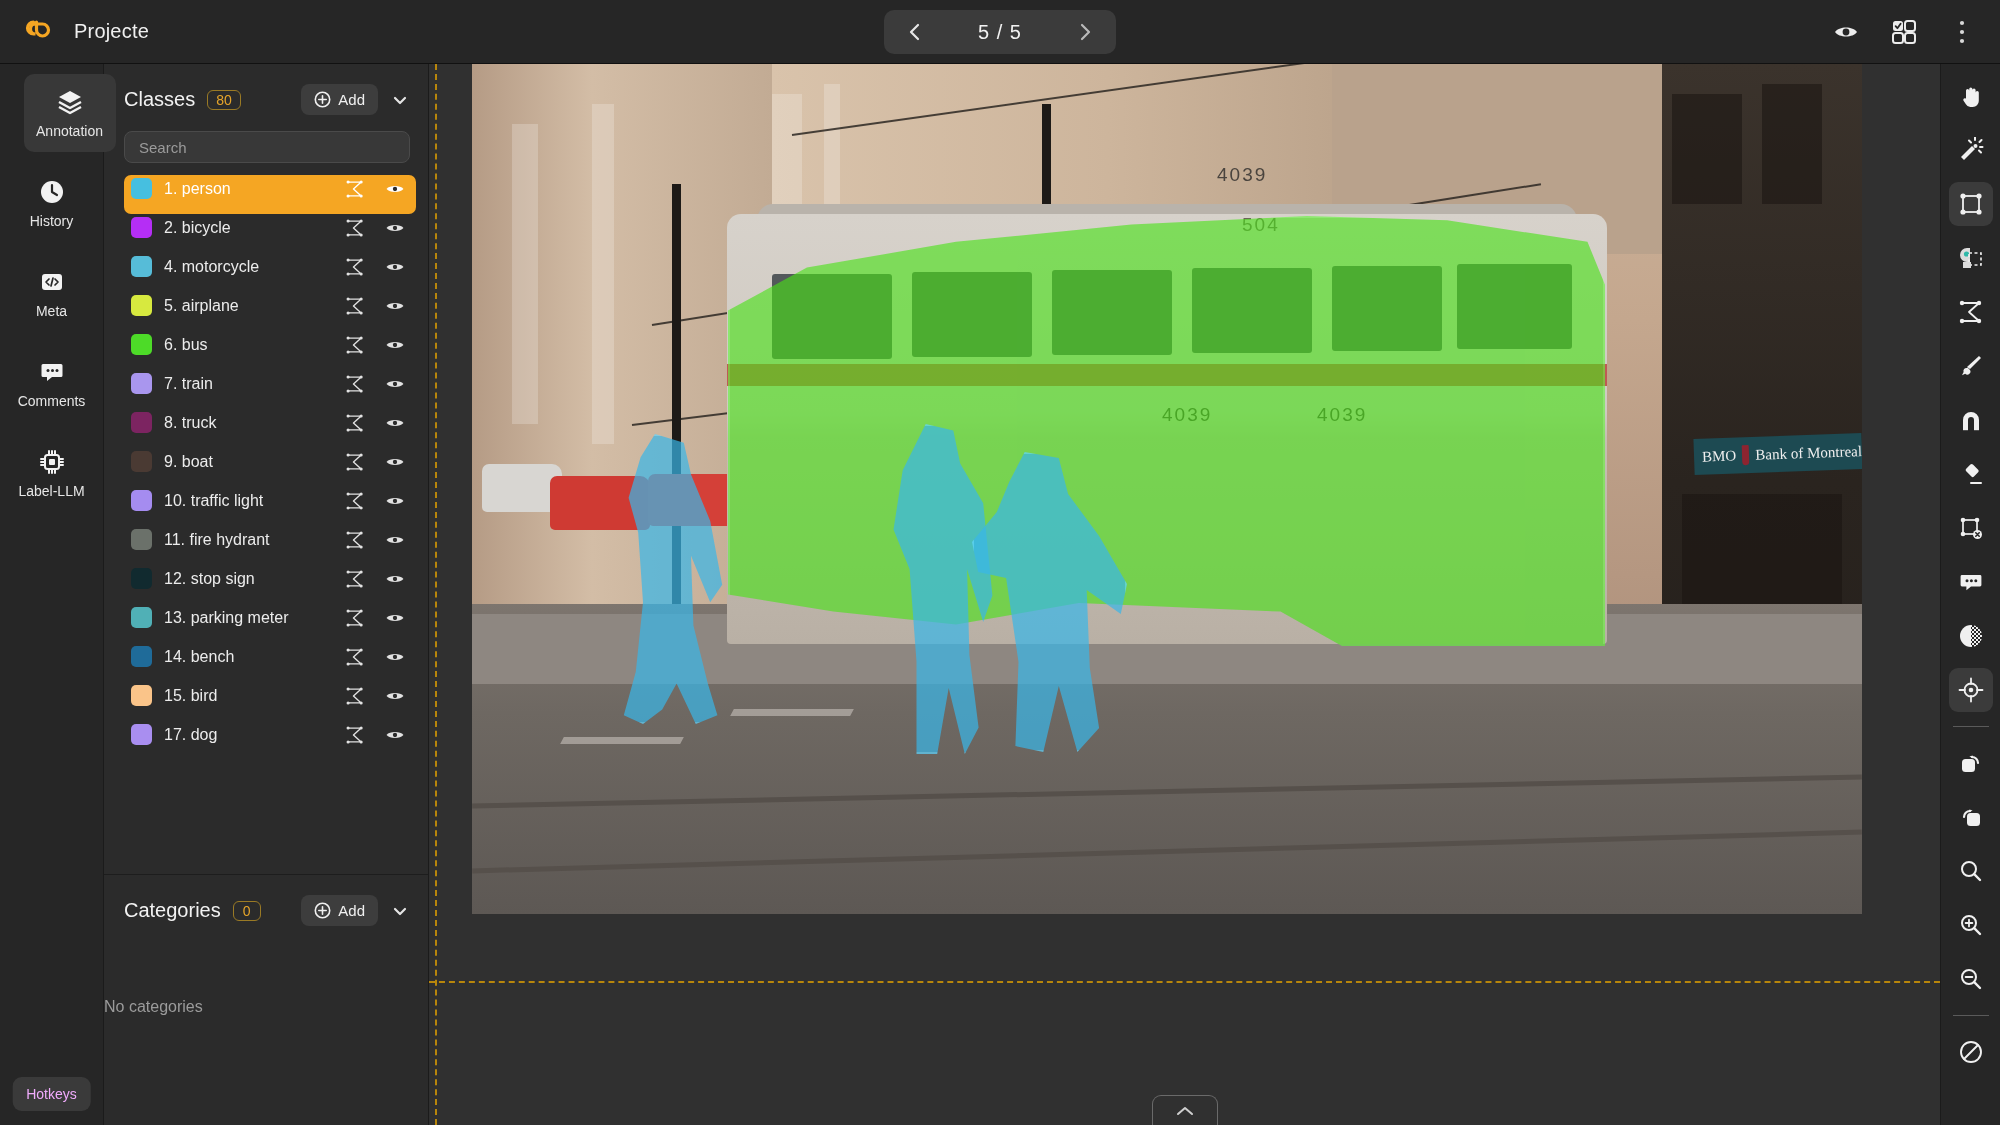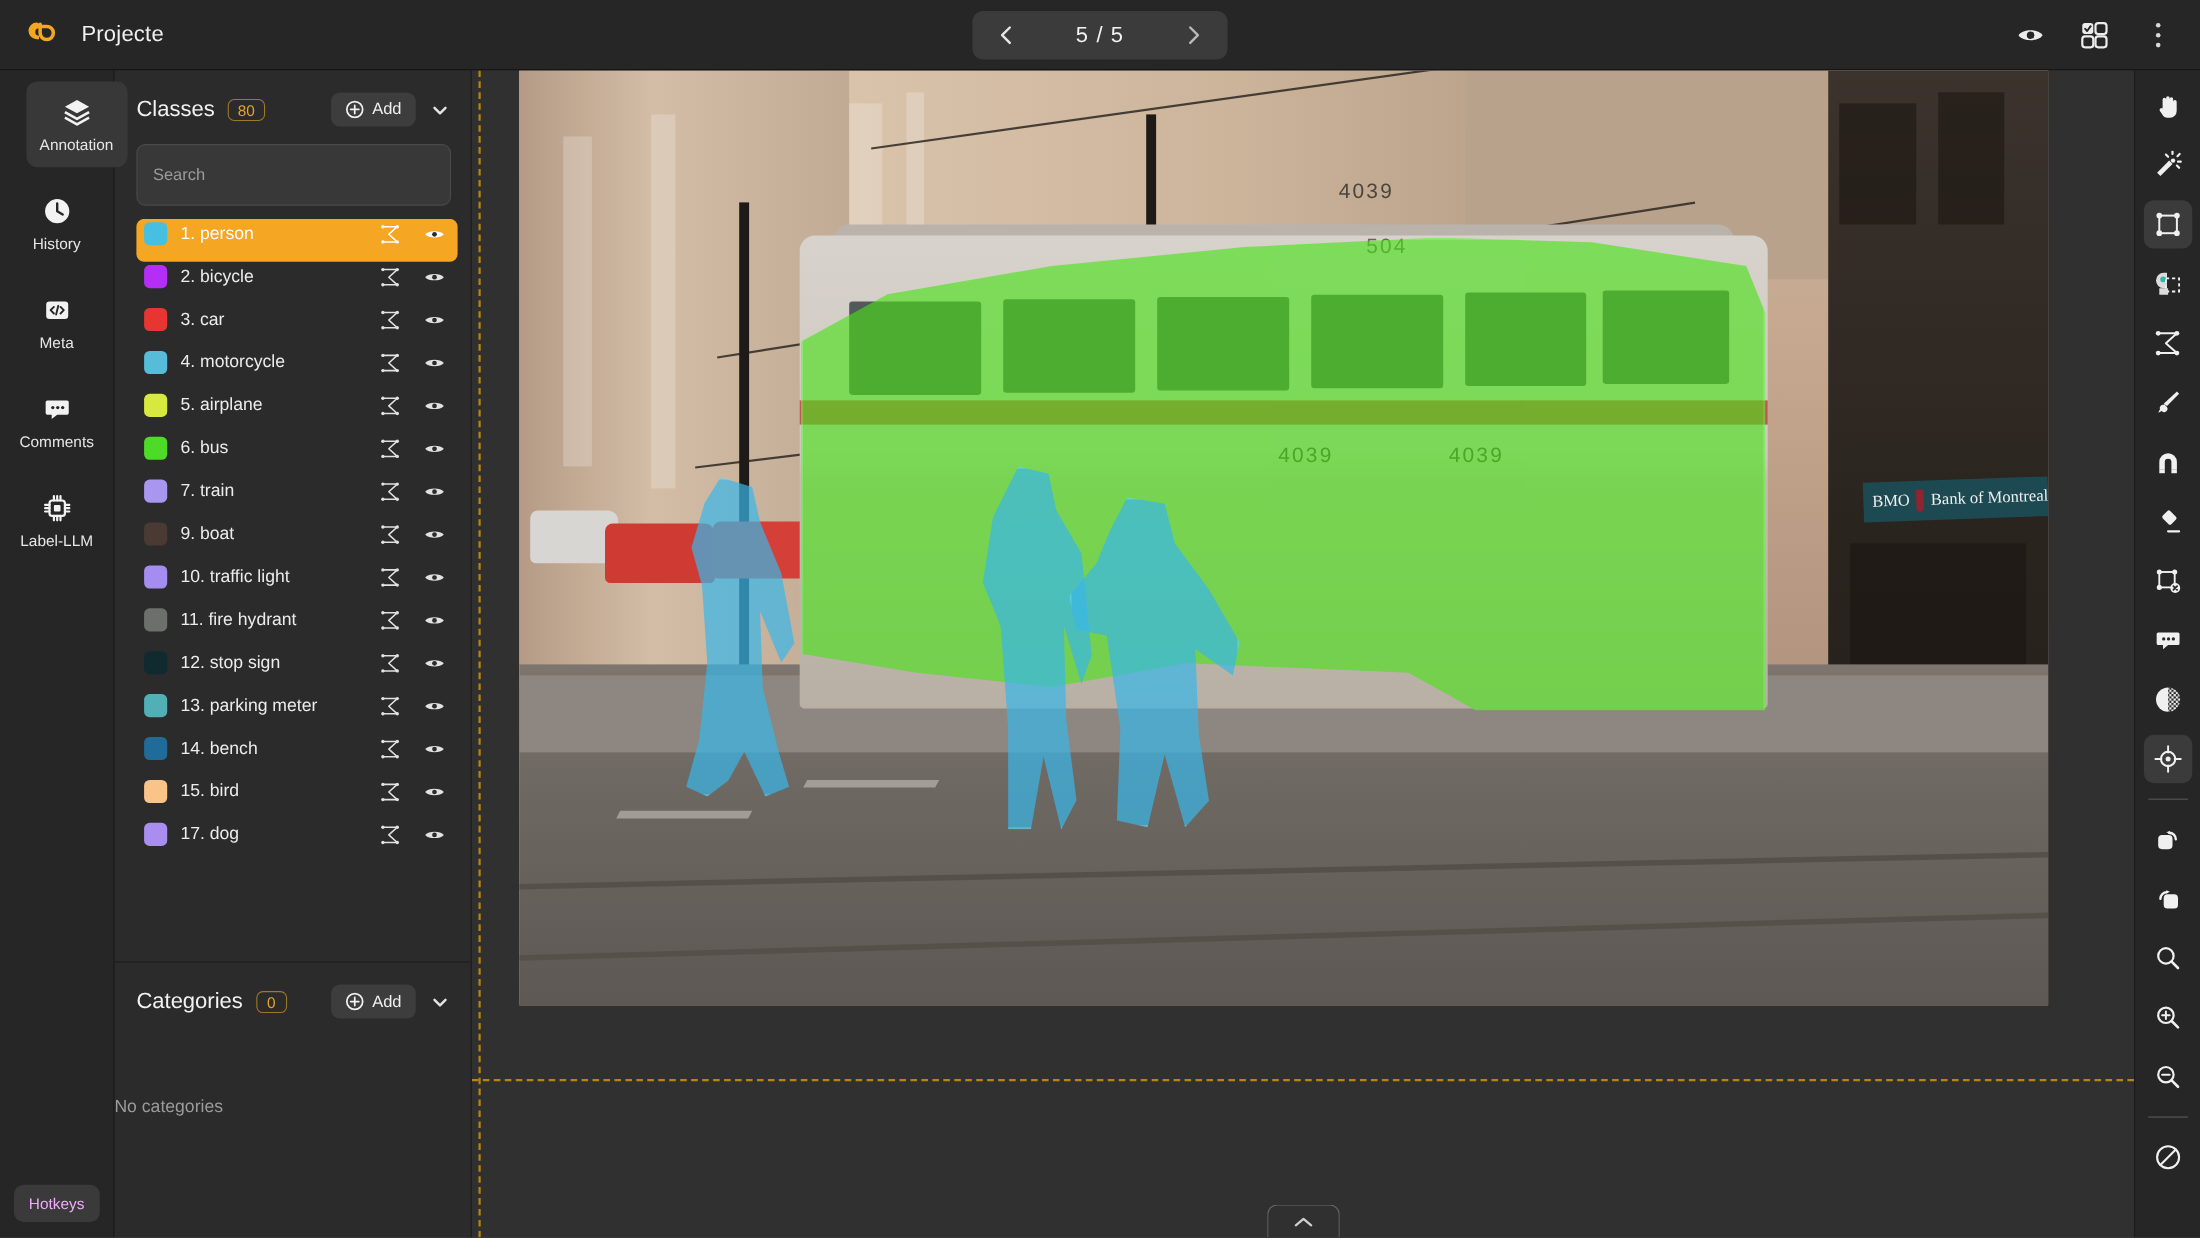--- a/index.html
+++ b/index.html
@@ -85,21 +85,21 @@
   .add-btn {
     margin-left: auto;
     background: #3d3d3d; color: #f0f0f0;
     display: flex; align-items: center; gap: 7px;
     font-size: 15px; padding: 7px 13px; border-radius: 8px; cursor: pointer;
   }
   .chev { width: 20px; height: 20px; display: flex; align-items: center; justify-content: center; cursor: pointer; }
 
   .search-wrap { padding: 4px 18px 12px 20px; }
   .search-input {
-    width: 100%; height: 56px;
+    width: 100%; height: 32px;
     background: #383838; border: 1px solid #4a4a4a; border-radius: 8px;
     color: #dcdcdc; font-size: 15px; padding: 0 14px;
     font-family: "Liberation Sans", sans-serif; outline: none;
   }
   .search-input::placeholder { color: #9b9b9b; }
 
   .class-list { flex: 1; overflow: hidden; padding: 0 12px 0 20px; }
   .class-row {
     height: 39px; display: flex; align-items: center; gap: 12px;
     border-radius: 7px; padding: 0 8px 12px 7px; cursor: pointer;
@@ -392,39 +392,20 @@
               </svg>
             </span>
             <span class="row-ico eye" style="color:#e2e2e2">
               <svg width="20" height="20" viewBox="0 0 26 26">
                 <path d="M2 13 C6 8 20 8 24 13 C20 18 6 18 2 13Z" fill="currentColor"></path>
                 <circle cx="13" cy="13" r="2.8" fill="#2b2b2b"></circle>
               </svg>
             </span>
           </div>
           <div class="class-row">
-            <span class="swatch" style="background:#e73631"></span>
-            <span class="class-name">3. car</span>
-            <span class="row-ico" style="color:#e2e2e2">
-              <svg width="20" height="20" viewBox="0 0 26 26">
-                <path d="M4 4 H21 L11 13 L21 22 H4" fill="none" stroke="currentColor" stroke-width="1.8" stroke-linejoin="round"></path>
-                <circle cx="4" cy="4" r="2" fill="currentColor"></circle>
-                <circle cx="21" cy="4" r="2" fill="currentColor"></circle>
-                <circle cx="4" cy="22" r="2" fill="currentColor"></circle>
-                <circle cx="21" cy="22" r="2" fill="currentColor"></circle>
-              </svg>
-            </span>
-            <span class="row-ico eye" style="color:#e2e2e2">
-              <svg width="20" height="20" viewBox="0 0 26 26">
-                <path d="M2 13 C6 8 20 8 24 13 C20 18 6 18 2 13Z" fill="currentColor"></path>
-                <circle cx="13" cy="13" r="2.8" fill="#2b2b2b"></circle>
-              </svg>
-            </span>
-          </div>
-          <div class="class-row">
             <span class="swatch" style="background:#56bcd8"></span>
             <span class="class-name">4. motorcycle</span>
             <span class="row-ico" style="color:#e2e2e2">
               <svg width="20" height="20" viewBox="0 0 26 26">
                 <path d="M4 4 H21 L11 13 L21 22 H4" fill="none" stroke="currentColor" stroke-width="1.8" stroke-linejoin="round"></path>
                 <circle cx="4" cy="4" r="2" fill="currentColor"></circle>
                 <circle cx="21" cy="4" r="2" fill="currentColor"></circle>
                 <circle cx="4" cy="22" r="2" fill="currentColor"></circle>
                 <circle cx="21" cy="22" r="2" fill="currentColor"></circle>
               </svg>
@@ -470,20 +451,39 @@
             <span class="row-ico eye" style="color:#e2e2e2">
               <svg width="20" height="20" viewBox="0 0 26 26">
                 <path d="M2 13 C6 8 20 8 24 13 C20 18 6 18 2 13Z" fill="currentColor"></path>
                 <circle cx="13" cy="13" r="2.8" fill="#2b2b2b"></circle>
               </svg>
             </span>
           </div>
           <div class="class-row">
             <span class="swatch" style="background:#a996ee"></span>
             <span class="class-name">7. train</span>
+            <span class="row-ico" style="color:#e2e2e2">
+              <svg width="20" height="20" viewBox="0 0 26 26">
+                <path d="M4 4 H21 L11 13 L21 22 H4" fill="none" stroke="currentColor" stroke-width="1.8" stroke-linejoin="round"></path>
+                <circle cx="4" cy="4" r="2" fill="currentColor"></circle>
+                <circle cx="21" cy="4" r="2" fill="currentColor"></circle>
+                <circle cx="4" cy="22" r="2" fill="currentColor"></circle>
+                <circle cx="21" cy="22" r="2" fill="currentColor"></circle>
+              </svg>
+            </span>
+            <span class="row-ico eye" style="color:#e2e2e2">
+              <svg width="20" height="20" viewBox="0 0 26 26">
+                <path d="M2 13 C6 8 20 8 24 13 C20 18 6 18 2 13Z" fill="currentColor"></path>
+                <circle cx="13" cy="13" r="2.8" fill="#2b2b2b"></circle>
+              </svg>
+            </span>
+          </div>
+          <div class="class-row">
+            <span class="swatch" style="background:#7c2461"></span>
+            <span class="class-name">8. truck</span>
             <span class="row-ico" style="color:#e2e2e2">
               <svg width="20" height="20" viewBox="0 0 26 26">
                 <path d="M4 4 H21 L11 13 L21 22 H4" fill="none" stroke="currentColor" stroke-width="1.8" stroke-linejoin="round"></path>
                 <circle cx="4" cy="4" r="2" fill="currentColor"></circle>
                 <circle cx="21" cy="4" r="2" fill="currentColor"></circle>
                 <circle cx="4" cy="22" r="2" fill="currentColor"></circle>
                 <circle cx="21" cy="22" r="2" fill="currentColor"></circle>
               </svg>
             </span>
             <span class="row-ico eye" style="color:#e2e2e2">

